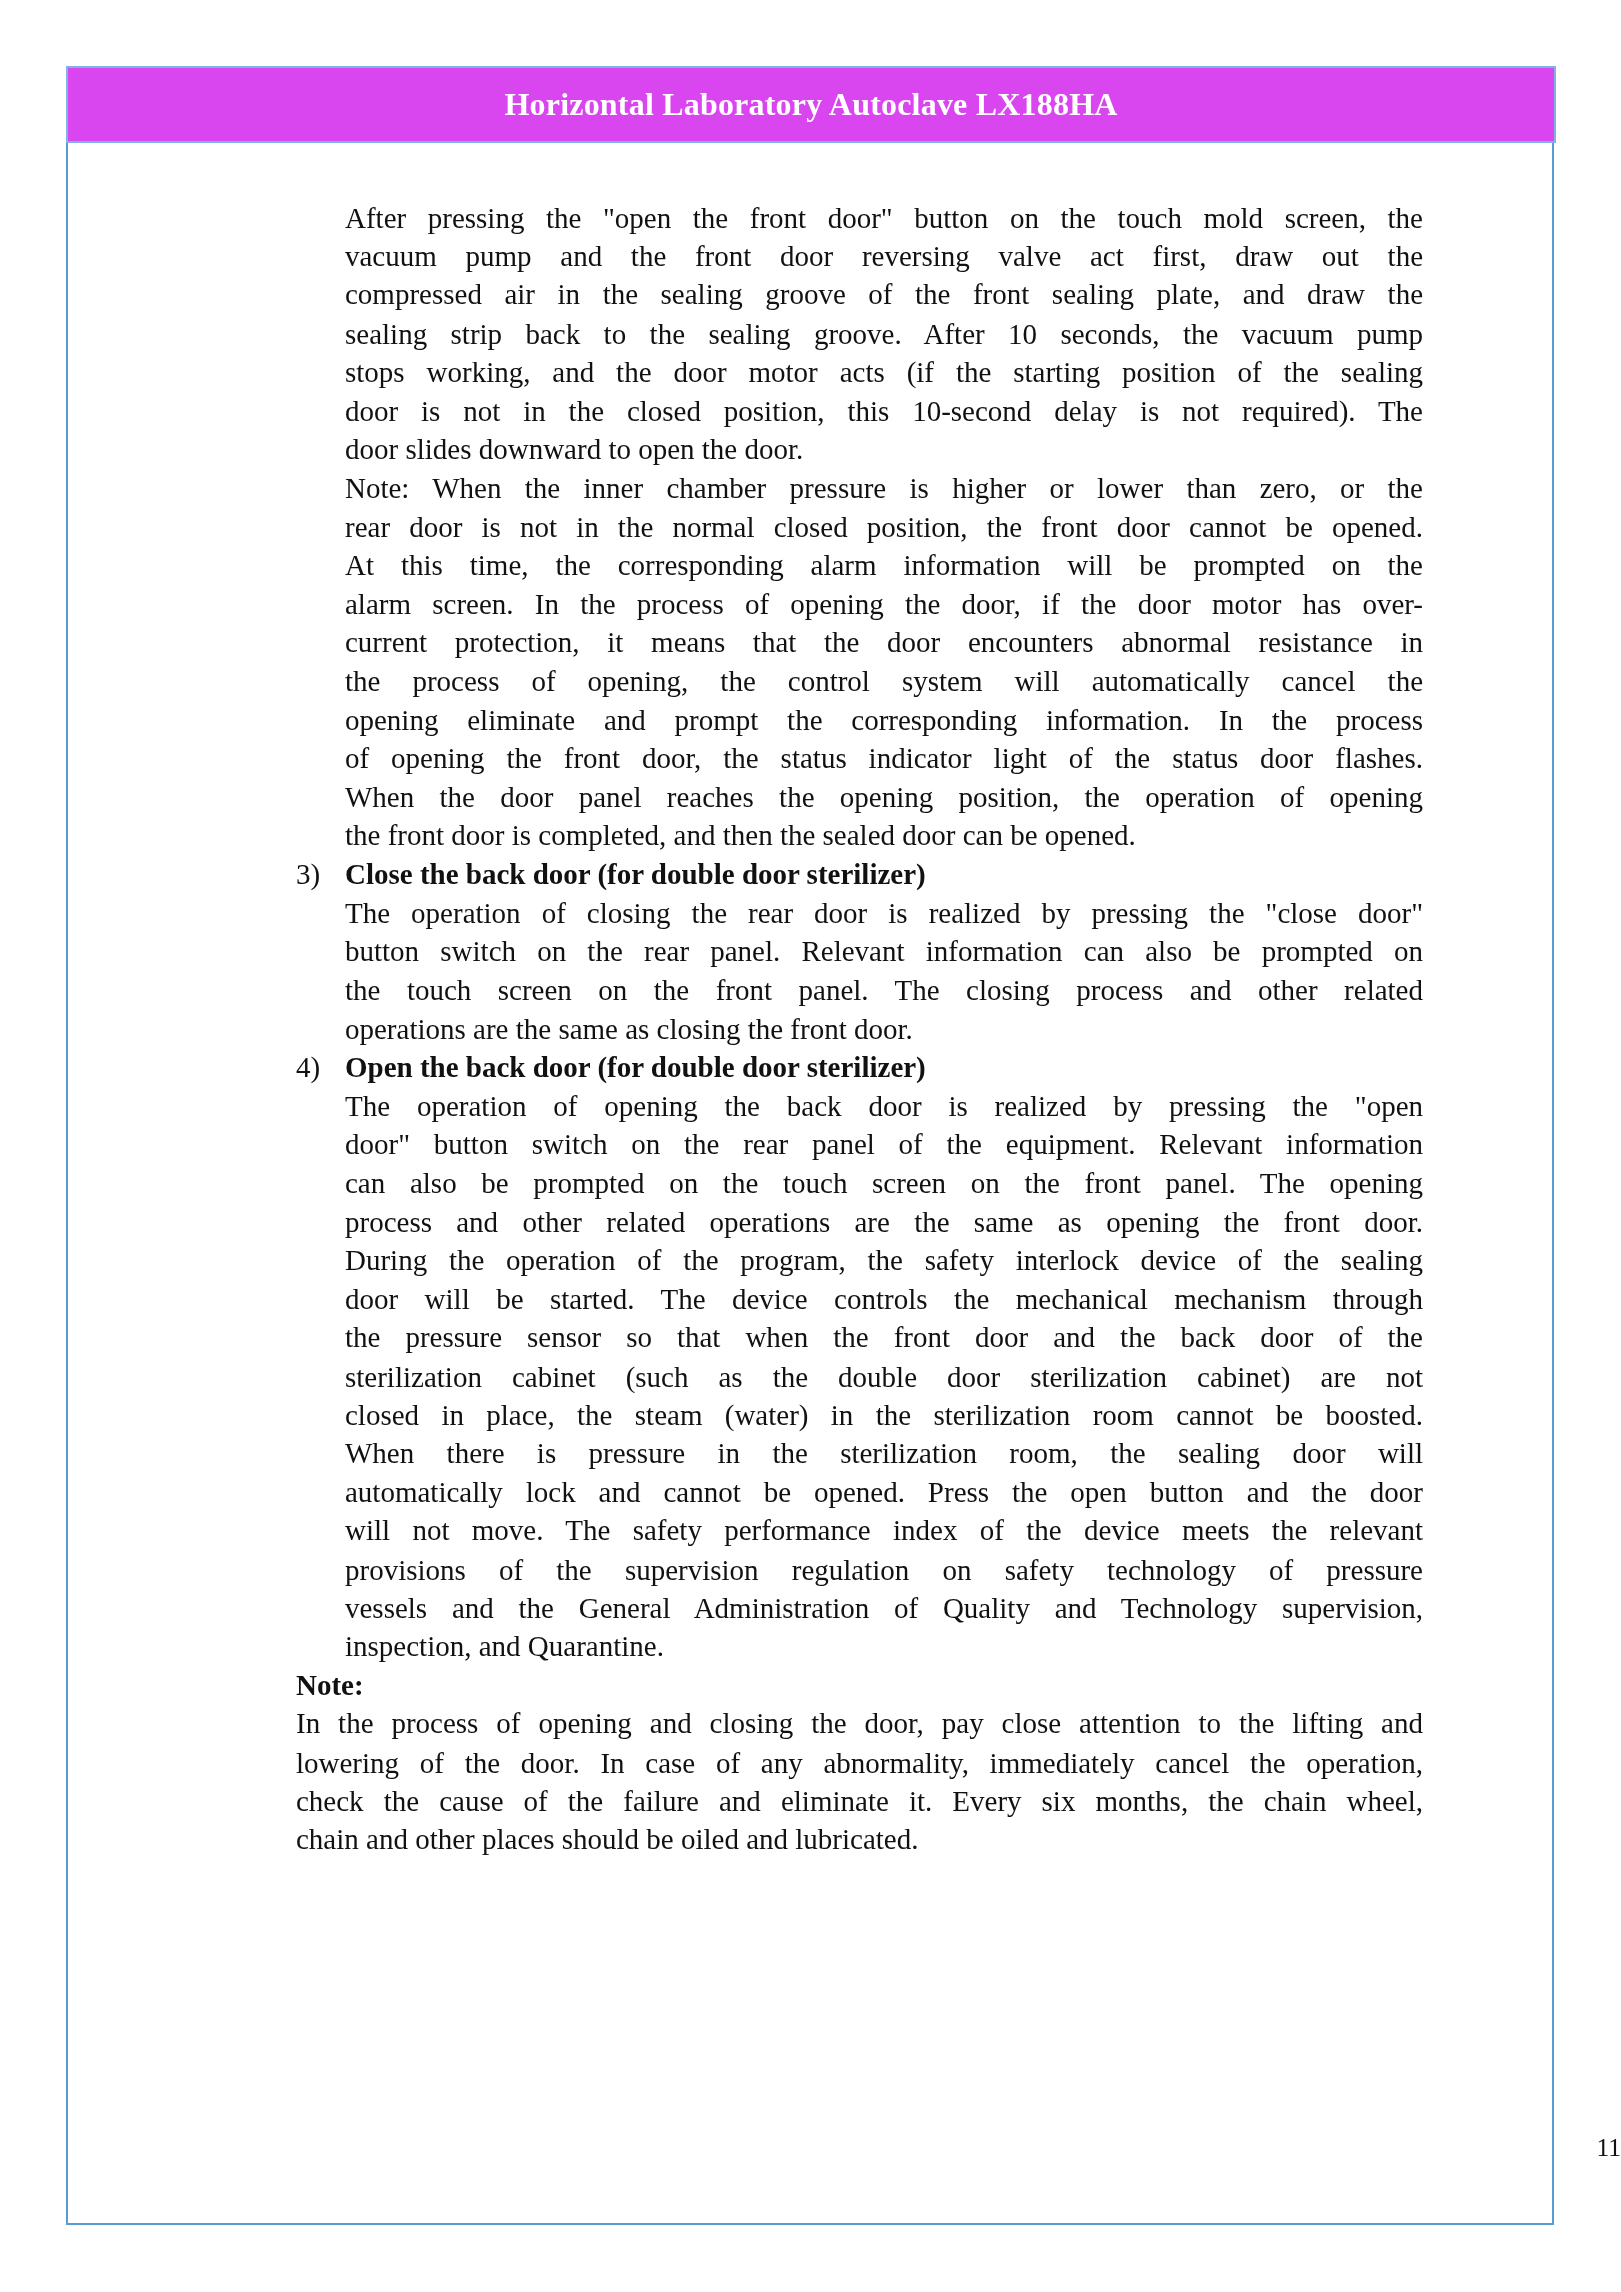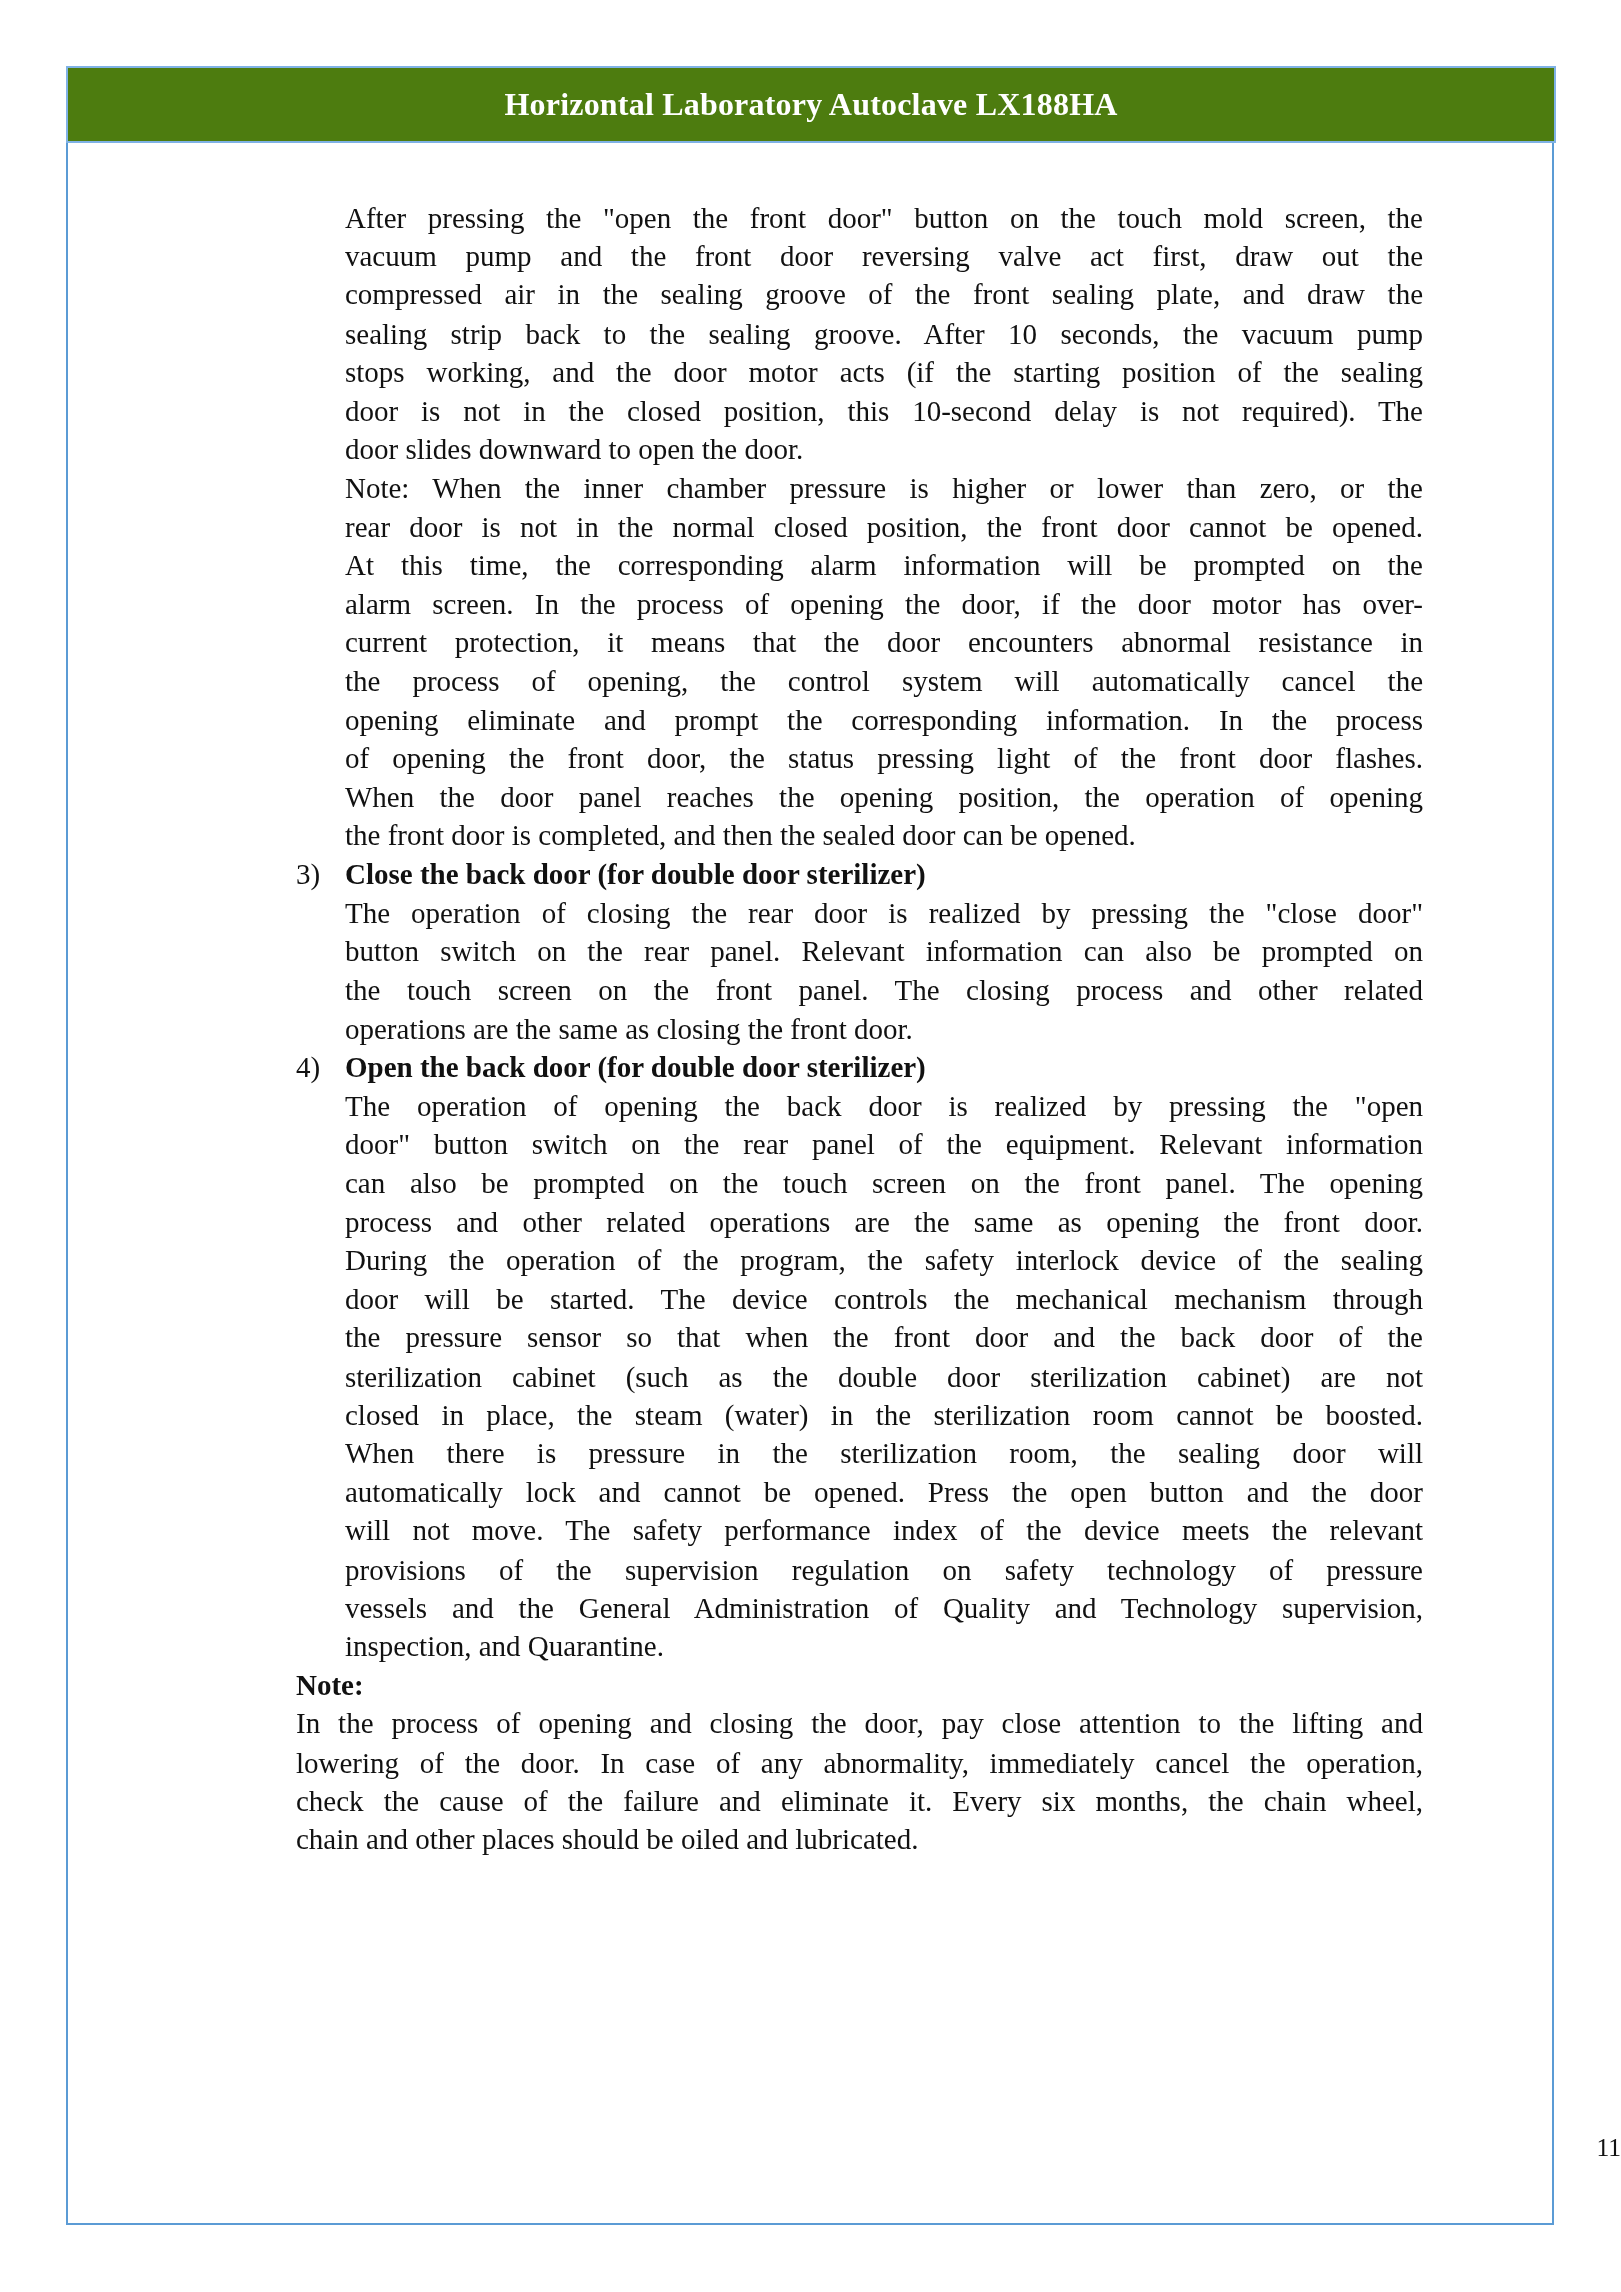--- a/index.html
+++ b/index.html
@@ -1,21 +1,21 @@
 <!DOCTYPE html>
 <html><head>
 <meta charset="utf-8">
 <style>
   html, body { margin: 0; padding: 0; background: #ffffff; }
   body { width: 1621px; height: 2293px; position: relative; overflow: hidden;
          font-family: "Liberation Serif", "DejaVu Serif", serif; color: #111; }
   .frame { position: absolute; left: 66px; top: 66px; width: 1488px; height: 2159px;
            border: 2px solid #5b9bd5; box-sizing: border-box; }
   .header { position: absolute; left: 66px; top: 66px; width: 1490px; height: 77px;
-            background: #4d7c0f; border: 2px solid #7fb2e5; box-sizing: border-box;
+            background: #d946ef; border: 2px solid #7fb2e5; box-sizing: border-box;
             display: flex; align-items: center; justify-content: center; }
   .header-title { color: #ffffff; font-weight: bold; font-size: 32px; letter-spacing: 0.2px; }
   .line { position: absolute; font-size: 29px; line-height: 38px; height: 38px; white-space: nowrap; }
   .just { text-align: justify; text-align-last: justify; white-space: normal; overflow: hidden; }
   .ind { left: 345px; width: 1078px; }
   .flush { left: 296px; width: 1127px; }
   .num { position: absolute; left: 296px; font-size: 29px; line-height: 38px; }
   b { font-weight: normal; }
   .page-num { position: absolute; top: 2133px; left: 0; width: 1621px; text-align: right; font-size: 25.5px; }
 </style>
@@ -35,21 +35,21 @@
 <div class="line just ind" style="top:392px">door is not in the closed position, this 10-second delay is not required). The</div>
 <div class="line ind" style="top:430px">door slides downward to open the door.</div>
 
 <div class="line just ind" style="top:469px"><b>Note:</b> <span>When the inner chamber pressure is higher or lower than zero, or the</span></div>
 <div class="line just ind" style="top:508px">rear door is not in the normal closed position, the front door cannot be opened.</div>
 <div class="line just ind" style="top:546px">At this time, the corresponding alarm information will be prompted on the</div>
 <div class="line just ind" style="top:585px">alarm screen. In the process of opening the door, if the door motor has over-</div>
 <div class="line just ind" style="top:623px">current protection, it means that the door encounters abnormal resistance in</div>
 <div class="line just ind" style="top:662px">the process of opening, the control system will automatically cancel the</div>
 <div class="line just ind" style="top:701px">opening eliminate and prompt the corresponding information. In the process</div>
-<div class="line just ind" style="top:739px">of opening the front door, the status pressing light of the front door flashes.</div>
+<div class="line just ind" style="top:739px">of opening the front door, the status indicator light of the status door flashes.</div>
 <div class="line just ind" style="top:778px">When the door panel reaches the opening position, the operation of opening</div>
 <div class="line ind" style="top:816px">the front door is completed, and then the sealed door can be opened.</div>
 
 <div class="num" style="top:855px">3)</div>
 <div class="line ind" style="top:855px;font-weight:bold">Close the back door (for double door sterilizer)</div>
 <div class="line just ind" style="top:894px"><span>The operation of closing the rear door is realized by pressing the "</span><b>close door</b><span>"</span></div>
 <div class="line just ind" style="top:932px">button switch on the rear panel. Relevant information can also be prompted on</div>
 <div class="line just ind" style="top:971px">the touch screen on the front panel. The closing process and other related</div>
 <div class="line ind" style="top:1010px">operations are the same as closing the front door.</div>
 

